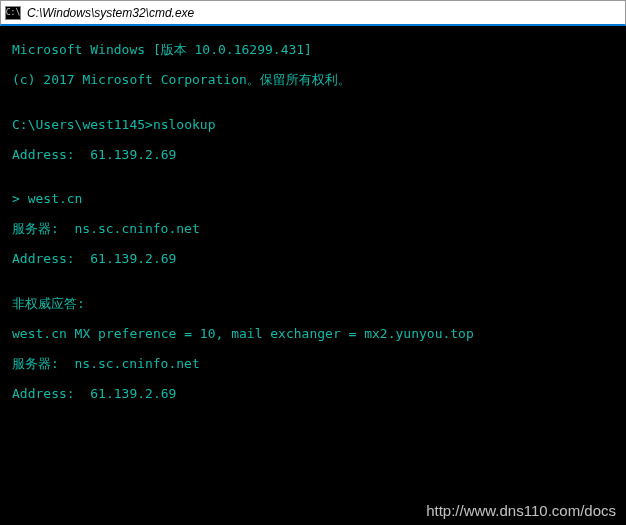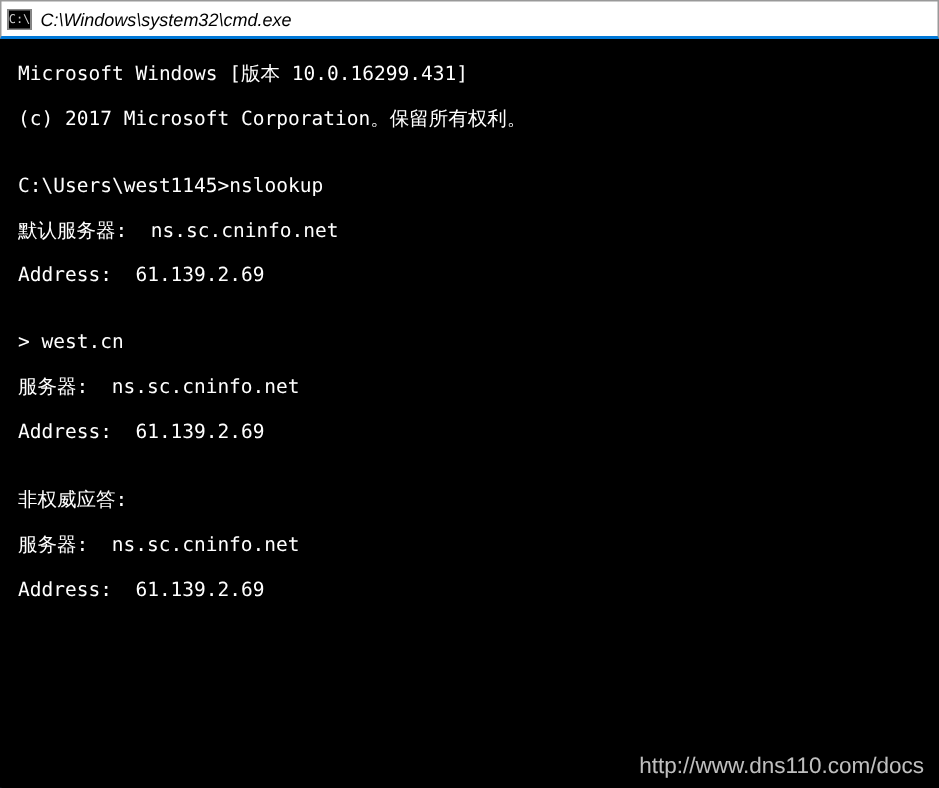--- a/index.html
+++ b/index.html
@@ -35,21 +35,21 @@
       line-height: 1;
     }
     .title-text {
       color: #000;
       font-size: 12px;
       font-family: "Segoe UI", "Microsoft YaHei", sans-serif;
       font-style: italic;
     }
     .terminal {
       background: #000;
-      color: #ffffff;
+      color: #14b8a6;
       padding: 2px 0 16px 2px;
       white-space: pre;
       line-height: 1.15;
       font-size: 13px;
       border-left: 10px solid #000;
       position: relative;
       height: calc(100% - 26px);
     }
     .terminal .line { display: block; }
     .watermark {
@@ -79,28 +79,28 @@
   <span class="title-text">C:\Windows\system32\cmd.exe</span>
 </div>
 
 <div class="left-border"></div>
 
 <div class="terminal">
 <span class="line">Microsoft Windows [版本 10.0.16299.431]</span>
 <span class="line">(c) 2017 Microsoft Corporation。保留所有权利。</span>
 <span class="line"></span>
 <span class="line">C:\Users\west1145&gt;nslookup</span>
-<span class="line">默认服务器:  ns.sc.cninfo.net</span>
 <span class="line">Address:  61.139.2.69</span>
 <span class="line"></span>
 <span class="line">&gt; west.cn</span>
 <span class="line">服务器:  ns.sc.cninfo.net</span>
 <span class="line">Address:  61.139.2.69</span>
 <span class="line"></span>
 <span class="line">非权威应答:</span>
+<span class="line">west.cn MX preference = 10, mail exchanger = mx2.yunyou.top</span>
 <span class="line">服务器:  ns.sc.cninfo.net</span>
 <span class="line">Address:  61.139.2.69</span>
 <span class="line"></span>
 
 
 
 
 
 
 <span class="line"></span>

